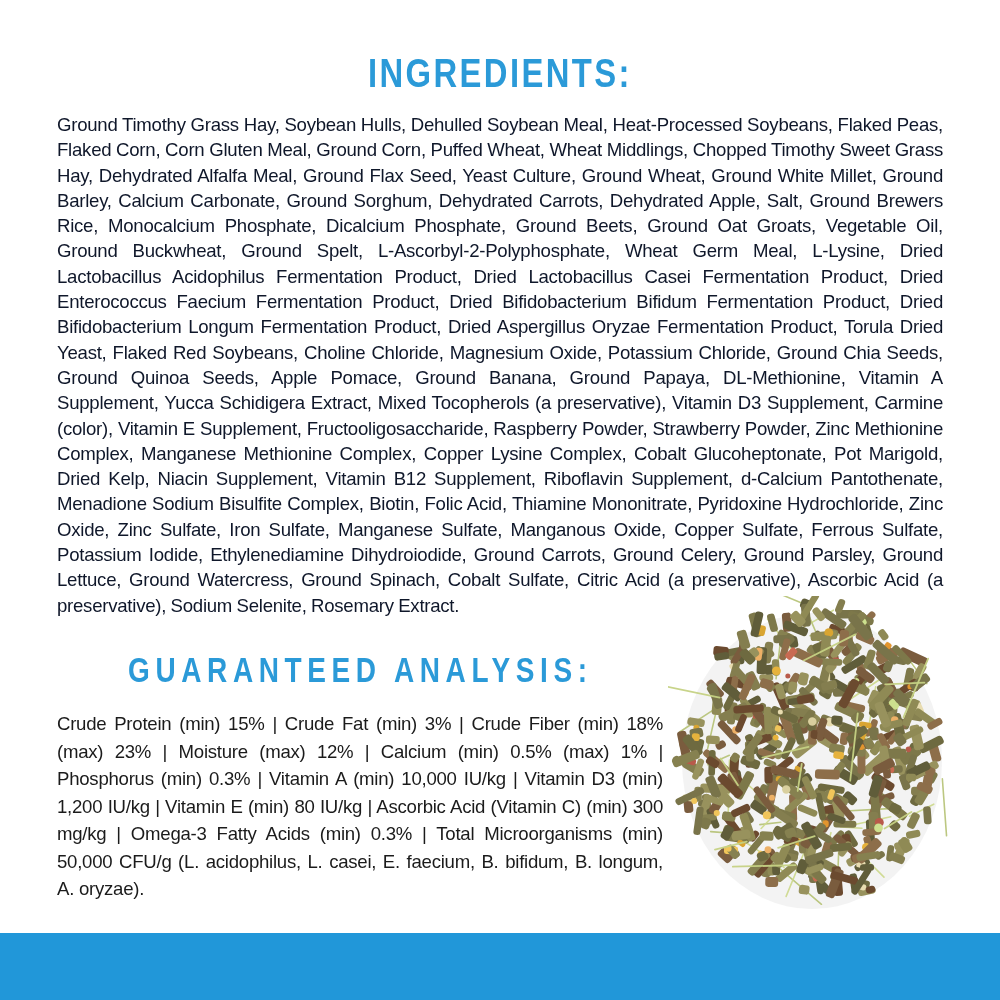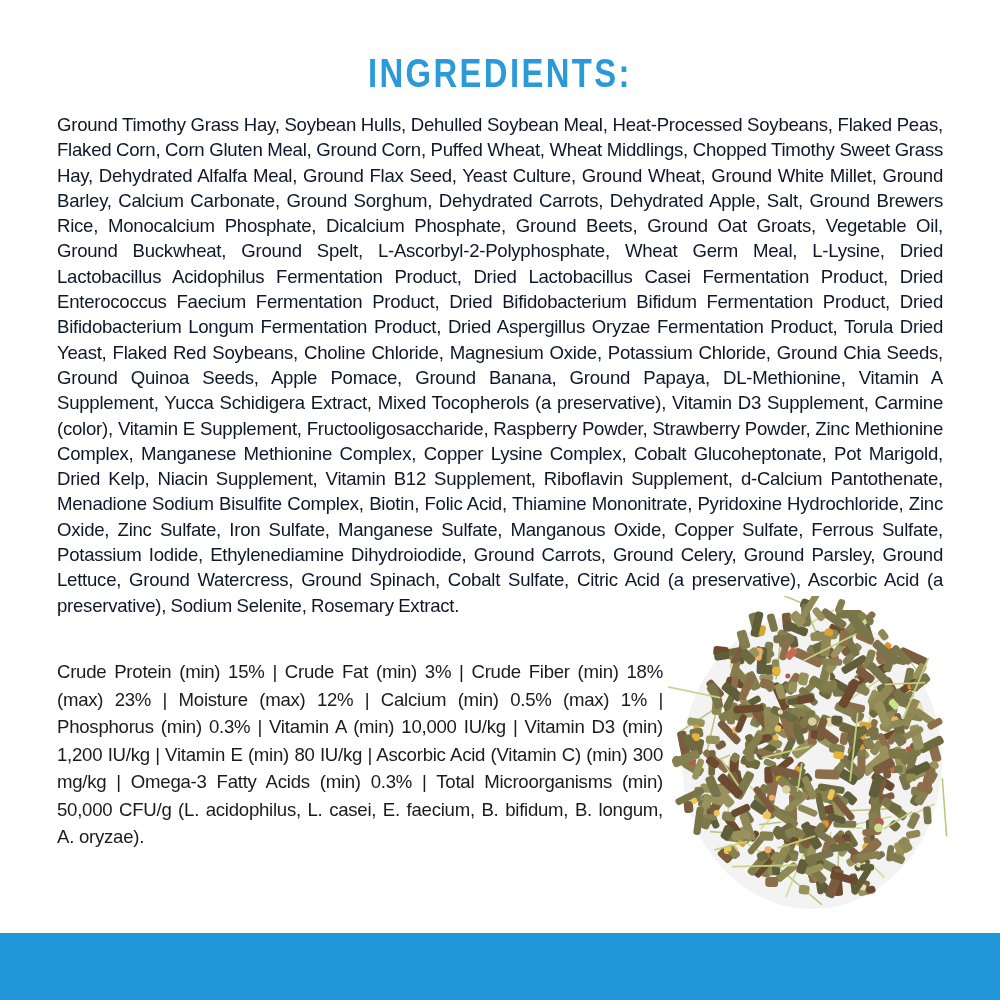--- a/index.html
+++ b/index.html
@@ -40,21 +40,21 @@
     left:57px;top:650px;width:606px;
   }
   #ga-heading-wrap{text-align:center;}
   #ga-heading{
     font-size:35px;
     letter-spacing:7px;
     transform:scaleX(0.80);
     transform-origin:center;
   }
   #ga-body{
-    margin-top:8px;
+    margin-top:20px;
     font-size:18.6px;line-height:27.5px;
     letter-spacing:-0.25px;
     color:#1b1b1b;
     text-align:justify;
   }
   #food-photo{
     position:absolute;
     left:668px;top:596px;
     width:290px;height:316px;
   }
@@ -70,20 +70,23 @@
 
 <div class="page">
 
   <div class="heading-row" id="ing-heading-row">
     <span class="blue-heading" id="ing-heading">INGREDIENTS:</span>
   </div>
 
   <div id="ingredients-body">Ground Timothy Grass Hay, Soybean Hulls, Dehulled Soybean Meal, Heat-Processed Soybeans, Flaked Peas, Flaked Corn, Corn Gluten Meal, Ground Corn, Puffed Wheat, Wheat Middlings, Chopped Timothy Sweet Grass Hay, Dehydrated Alfalfa Meal, Ground Flax Seed, Yeast Culture, Ground Wheat, Ground White Millet, Ground Barley, Calcium Carbonate, Ground Sorghum, Dehydrated Carrots, Dehydrated Apple, Salt, Ground Brewers Rice, Monocalcium Phosphate, Dicalcium Phosphate, Ground Beets, Ground Oat Groats, Vegetable Oil, Ground Buckwheat, Ground Spelt, L-Ascorbyl-2-Polyphosphate, Wheat Germ Meal, L-Lysine, Dried Lactobacillus Acidophilus Fermentation Product, Dried Lactobacillus Casei Fermentation Product, Dried Enterococcus Faecium Fermentation Product, Dried Bifidobacterium Bifidum Fermentation Product, Dried Bifidobacterium Longum Fermentation Product, Dried Aspergillus Oryzae Fermentation Product, Torula Dried Yeast, Flaked Red Soybeans, Choline Chloride, Magnesium Oxide, Potassium Chloride, Ground Chia Seeds, Ground Quinoa Seeds, Apple Pomace, Ground Banana, Ground Papaya, DL-Methionine, Vitamin A Supplement, Yucca Schidigera Extract, Mixed Tocopherols (a preservative), Vitamin D3 Supplement, Carmine (color), Vitamin E Supplement, Fructooligosaccharide, Raspberry Powder, Strawberry Powder, Zinc Methionine Complex, Manganese Methionine Complex, Copper Lysine Complex, Cobalt Glucoheptonate, Pot Marigold, Dried Kelp, Niacin Supplement, Vitamin B12 Supplement, Riboflavin Supplement, d-Calcium Pantothenate, Menadione Sodium Bisulfite Complex, Biotin, Folic Acid, Thiamine Mononitrate, Pyridoxine Hydrochloride, Zinc Oxide, Zinc Sulfate, Iron Sulfate, Manganese Sulfate, Manganous Oxide, Copper Sulfate, Ferrous Sulfate, Potassium Iodide, Ethylenediamine Dihydroiodide, Ground Carrots, Ground Celery, Ground Parsley, Ground Lettuce, Ground Watercress, Ground Spinach, Cobalt Sulfate, Citric Acid (a preservative), Ascorbic Acid (a preservative), Sodium Selenite, Rosemary Extract.</div>
 
   <div id="ga-section">
+    <div id="ga-heading-wrap">
+      <span class="blue-heading" id="ga-heading">GUARANTEED ANALYSIS:</span>
+    </div>
     <div id="ga-body">Crude Protein (min) 15% | Crude Fat (min) 3% | Crude Fiber (min) 18% (max) 23% | Moisture (max) 12% | Calcium (min) 0.5% (max) 1% | Phosphorus (min) 0.3% | Vitamin A (min) 10,000 IU/kg | Vitamin D3 (min) 1,200 IU/kg | Vitamin E (min) 80 IU/kg | Ascorbic Acid (Vitamin C) (min) 300 mg/kg | Omega-3 Fatty Acids (min) 0.3% | Total Microorganisms (min) 50,000 CFU/g (L. acidophilus, L. casei, E. faecium, B. bifidum, B. longum, A. oryzae).</div>
   </div>
 
   <svg id="food-photo" viewBox="0 0 290 316">
       <ellipse cx="144" cy="165" rx="130" ry="148" fill="#8a8a8a" opacity="0.1"></ellipse>
       <line x1="153.4940637837803" y1="308.2714260017109" x2="111.71659788080842" y2="272.60208141360914" stroke="#b5c274" stroke-width="1.6" stroke-linecap="round" opacity="0.9"></line>
       <line x1="203.08473243131846" y1="68.96637255918172" x2="220.93189353749915" y2="75.15268801260586" stroke="#cdd98b" stroke-width="1.6" stroke-linecap="round" opacity="0.9"></line>
       <line x1="250.22686039558965" y1="134.0700418413839" x2="212.98966009443495" y2="145.6938474750927" stroke="#cdd98b" stroke-width="1.6" stroke-linecap="round" opacity="0.9"></line>
       <line x1="165.46058935041938" y1="14.192950316603486" x2="134.20285512462482" y2="31.875266009534233" stroke="#cdd98b" stroke-width="1.6" stroke-linecap="round" opacity="0.9"></line>
       <line x1="76.28710802968428" y1="245.4844239279142" x2="116.04935160807062" y2="271.40300273740075" stroke="#cdd98b" stroke-width="1.6" stroke-linecap="round" opacity="0.9"></line>

